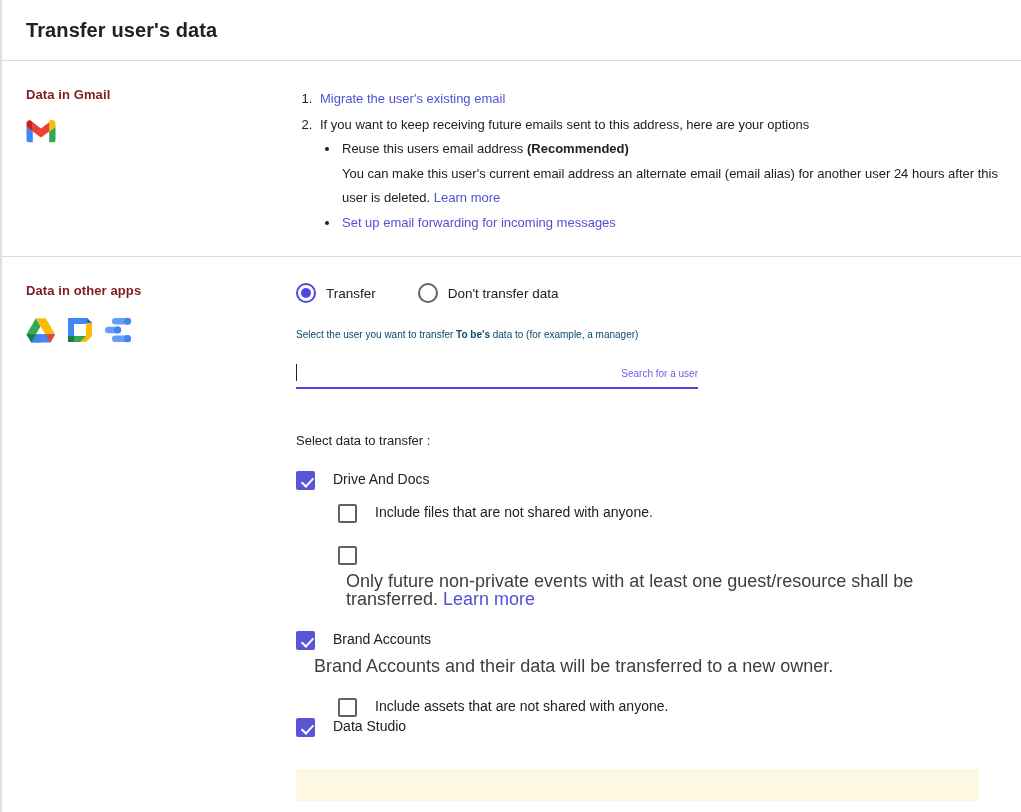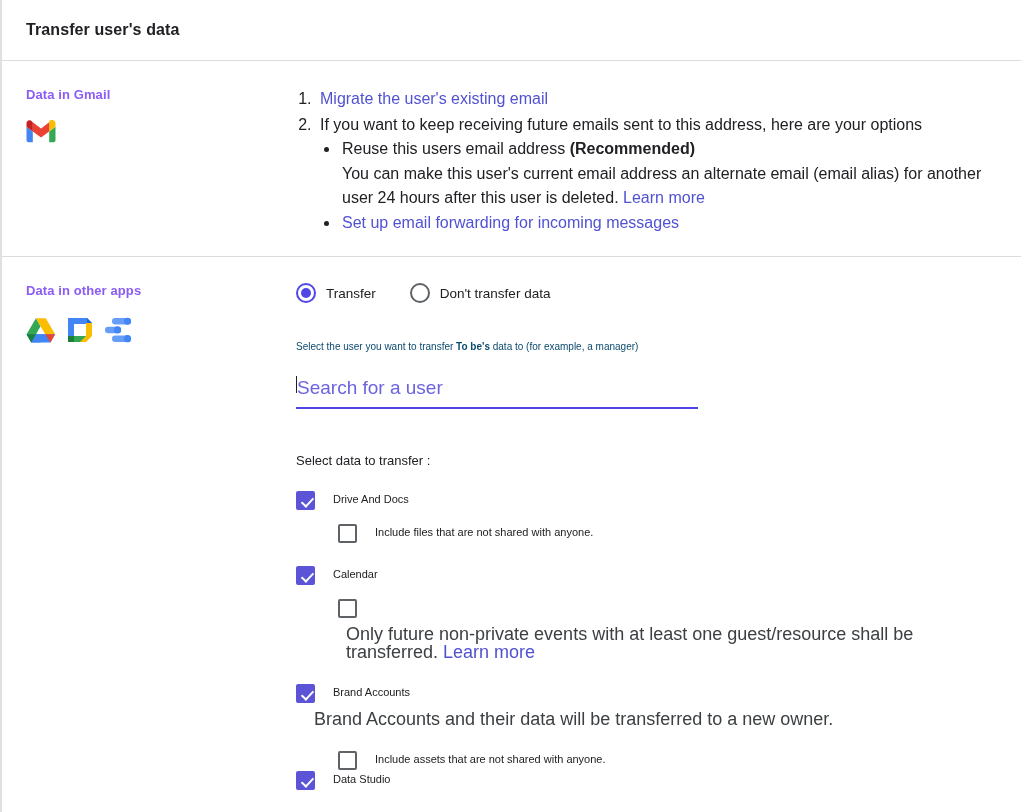--- a/index.html
+++ b/index.html
@@ -23,64 +23,64 @@
 
   
   .header {
     height: 61px;
     border-bottom: 1px solid #dadce0;
     display: flex;
     align-items: center;
     padding-left: 24px;
   }
   .header-title {
-    font-size: 16px;
+    font-size: 20px;
     font-weight: bold;
     color: #202124;
     letter-spacing: 0.1px;
   }
 
   
   .section {
     display: flex;
     padding: 26px 0 0 0;
   }
   .section.gmail { border-bottom: 1px solid #dadce0; height: 196px; }
   .left-col {
     width: 294px;
     padding-left: 24px;
     flex: 0 0 294px;
   }
   .left-label {
     font-size: 13px;
     font-weight: bold;
-    color: #8b5cf6;
+    color: #7f1d1d;
     margin-bottom: 18px;
     letter-spacing: .1px;
   }
   .icon-row { display: flex; gap: 10px; align-items: center; }
 
   .right-col { flex: 1 1 auto; padding-right: 20px; }
 
   
   ol.gm-list {
     margin: 0; padding: 0 0 0 20px;
-    font-size: 16px; line-height: 24.5px; color: #202124;
+    font-size: 13px; line-height: 24.5px; color: #202124;
   }
   ol.gm-list > li { padding-left: 4px; margin-bottom: 1px; }
   ul.gm-sub {
     margin: 0; padding: 0 0 0 20px;
     list-style-type: disc;
   }
   ul.gm-sub > li { padding-left: 2px; }
   a.link { color: #5151d3; text-decoration: none; }
   .bold { font-weight: bold; }
 
   
-  .radio-row { display: flex; align-items: center; gap: 0; margin-bottom: 34px; }
+  .radio-row { display: flex; align-items: center; gap: 8px; margin-bottom: 22px; }
   .radio-opt { display: flex; align-items: center; cursor: pointer; }
   .radio-opt + .radio-opt { margin-left: 34px; }
   .radio {
     width: 20px; height: 20px; border-radius: 50%;
     border: 2px solid #5f6368;
     display: inline-flex; align-items: center; justify-content: center;
     flex: 0 0 20px;
   }
   .radio.checked { border-color: #4f46e5; }
   .radio.checked::after {
@@ -91,24 +91,25 @@
 
   
   .body-text { font-size: 10px; color: #0c4a6e; line-height: 20px; }
   .search-wrap { margin-top: 18px; width: 402px; position: relative; }
   .search-input {
     width: 100%;
     border: none;
     border-bottom: 2px solid #4f46e5;
     outline: none;
     font-family: "Liberation Sans", sans-serif;
-    font-size: 19px;
+    font-size: 10px;
     padding: 2px 0 8px 1px;
     color: #4f46e5;
     background: transparent;
+    text-align: right;
   }
   .search-input::placeholder { color: #6b63e0; opacity: 1; }
   .caret {
     position: absolute; left: 0; top: 1px;
     width: 1px; height: 17px; background: #202124;
   }
 
   .select-data-label { margin-top: 44px; font-size: 13px; color: #202124; }
 
   
@@ -120,21 +121,21 @@
     flex: 0 0 19px; position: relative; margin-top: 1px;
   }
   .cb.checked { background: #5b54d6; border-color: #5b54d6; }
   .cb.checked::after {
     content: "";
     position: absolute; left: 5.5px; top: 2px;
     width: 5px; height: 10px;
     border: solid #fff; border-width: 0 2px 2px 0;
     transform: rotate(43deg);
   }
-  .cb-label { font-size: 11px; color: #202124; margin-left: 18px; line-height: 19px; }
+  .cb-label { font-size: 14px; color: #202124; margin-left: 18px; line-height: 19px; }
   .cb-sub { margin-left: 42px; margin-top: 13px; }
   .cb-note {
     font-size: 18px; color: #3c4043; margin-left: 18px; margin-top: 7px; line-height: 18px;
   }
   .cb-note-indent { margin-left: 50px; }
   .cb-block + .cb-block { margin-top: 22px; }
 
   
   .warn {
     margin-top: 32px;
@@ -259,24 +260,20 @@
             <span class="cb checked"></span>
             <span class="cb-label">Drive And Docs</span>
           </label>
           <label class="cb-row cb-sub">
             <span class="cb"></span>
             <span class="cb-label">Include files that are not shared with anyone.</span>
           </label>
         </div>
 
         <div class="cb-block">
-          <label class="cb-row">
-            <span class="cb checked"></span>
-            <span class="cb-label">Calendar</span>
-          </label>
           <label class="cb-row cb-sub">
             <span class="cb"></span>
           </label>
           <div class="cb-note cb-note-indent">
             <span>Only future non-private events with at least one guest/resource shall be transferred. </span><a class="link" href="#">Learn more</a>
           </div>
         </div>
 
         <div class="cb-block">
           <label class="cb-row">

